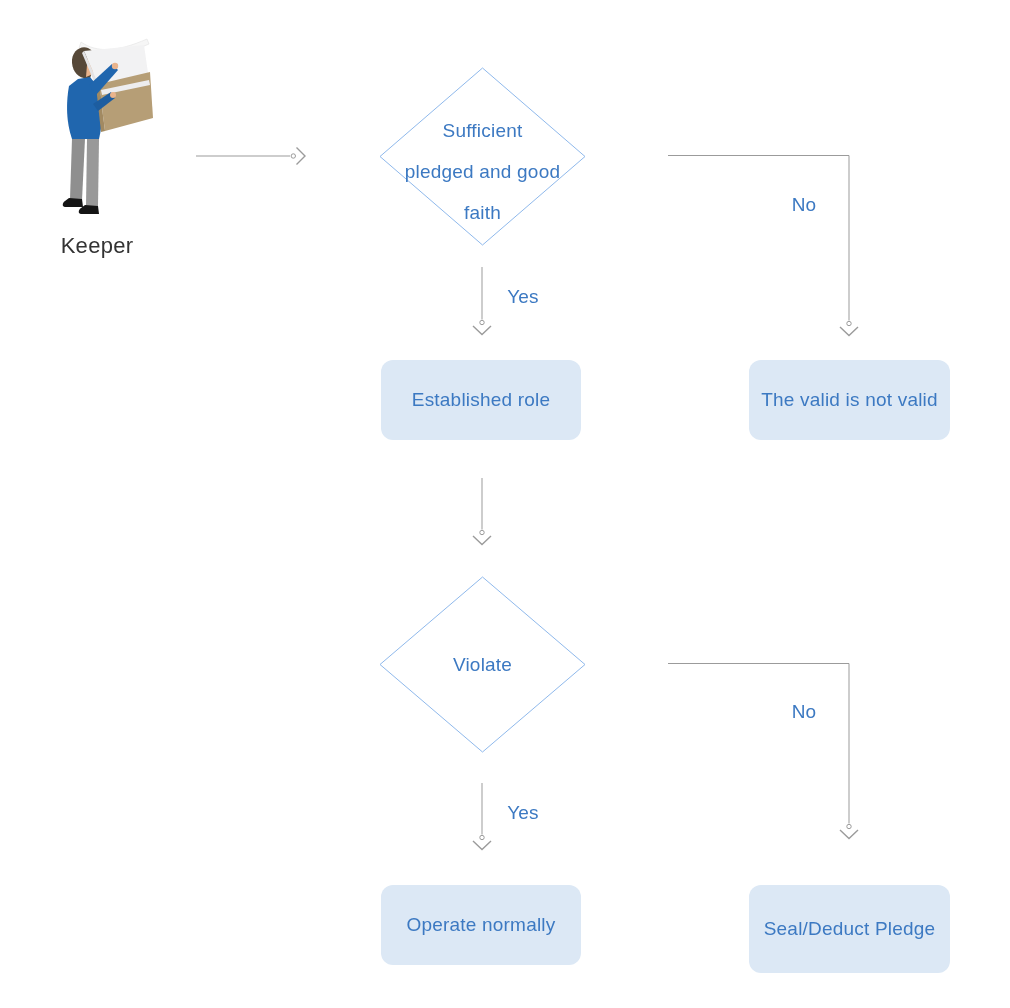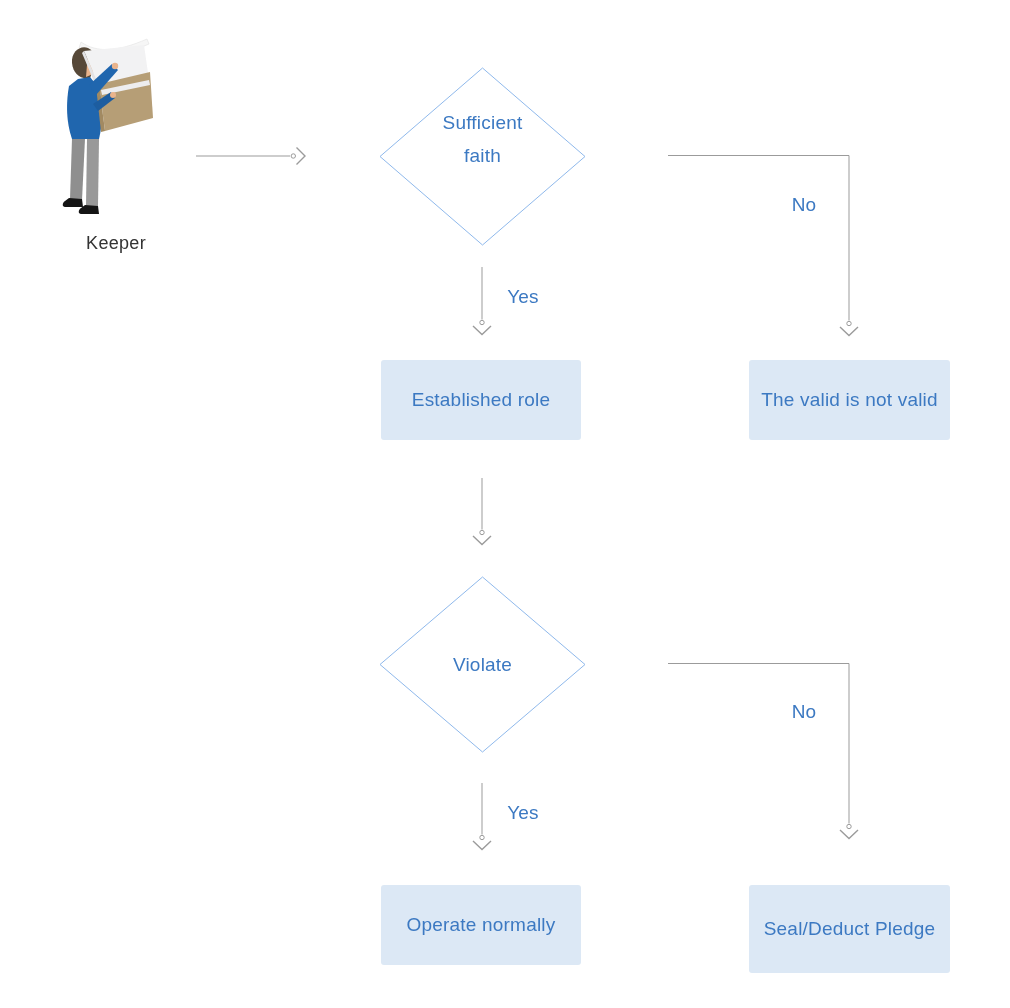--- a/index.html
+++ b/index.html
@@ -12,54 +12,54 @@
     font-family: "Liberation Sans", "DejaVu Sans", sans-serif;
   }
   #shape-layer { position: absolute; left: 0; top: 0; }
   .connector   { stroke: var(--connector, #9b9b9b); stroke-width: 1; fill: none; }
   .arrowhead   { stroke: var(--connector, #8f8f8f); stroke-width: 1.4; fill: none; }
   .arrow-dot   { stroke: var(--connector, #8f8f8f); stroke-width: 1; fill: #ffffff; }
   .diamond     { stroke: var(--diamond-stroke, #8fb9ec); stroke-width: 1; fill: #ffffff; }
   .flow-box {
     position: absolute;
     background: var(--node-fill, #dce8f5);
-    border-radius: 3px;
+    border-radius: 12px;
     display: flex;
     align-items: center;
     justify-content: center;
     color: var(--node-text, #3c79c2);
     font-size: 19px;
     letter-spacing: 0.2px;
     white-space: nowrap;
   }
   .diamond-label {
     position: absolute;
     color: var(--node-text, #3c79c2);
     font-size: 19px;
     line-height: 33px;
     text-align: center;
     letter-spacing: 0.2px;
   }
-  .diamond-label span { display: block; }
+  .diamond-label span { display: block; margin-top: 8px; }
   .edge-label {
     position: absolute;
     width: 60px;
     color: var(--node-text, #3c79c2);
     font-size: 19px;
     line-height: 24px;
     text-align: center;
     letter-spacing: 0.2px;
   }
   .actor-label {
     position: absolute;
-    left: 55px;
+    left: 36px;
     top: 233px;
     width: 122px;
     color: var(--actor-text, #333333);
-    font-size: 18px;
+    font-size: 22px;
     text-align: center;
     letter-spacing: 0.3px;
   }
 </style>
 </head>
 <body>
 
 <div id="canvas">
 
   <svg id="shape-layer" width="1010" height="1008" viewBox="0 0 1010 1008">
@@ -144,20 +144,21 @@
         <circle class="arrow-dot" cx="482" cy="837.5" r="2.2"></circle>
         <path class="arrowhead" d="M473,841 L482,849.5 L491,841"></path>
       </g>
     </g>
   </svg>
 
   <div class="actor-label">Keeper</div>
 
   <div class="diamond-label" style="left:387px; top:106px; width:191px;">
     <span>Sufficient</span>
+    <span>pledged and good</span>
     <span>faith</span>
   </div>
 
   <div class="edge-label" style="left:774px; top:193px;">No</div>
 
   <div class="edge-label" style="left:493px; top:285px;">Yes</div>
 
   <div class="flow-box" style="left:381px; top:360px; width:200px; height:80px;">Established role</div>
 
   <div class="flow-box" style="left:749px; top:360px; width:201px; height:80px;">The valid is not valid</div>

